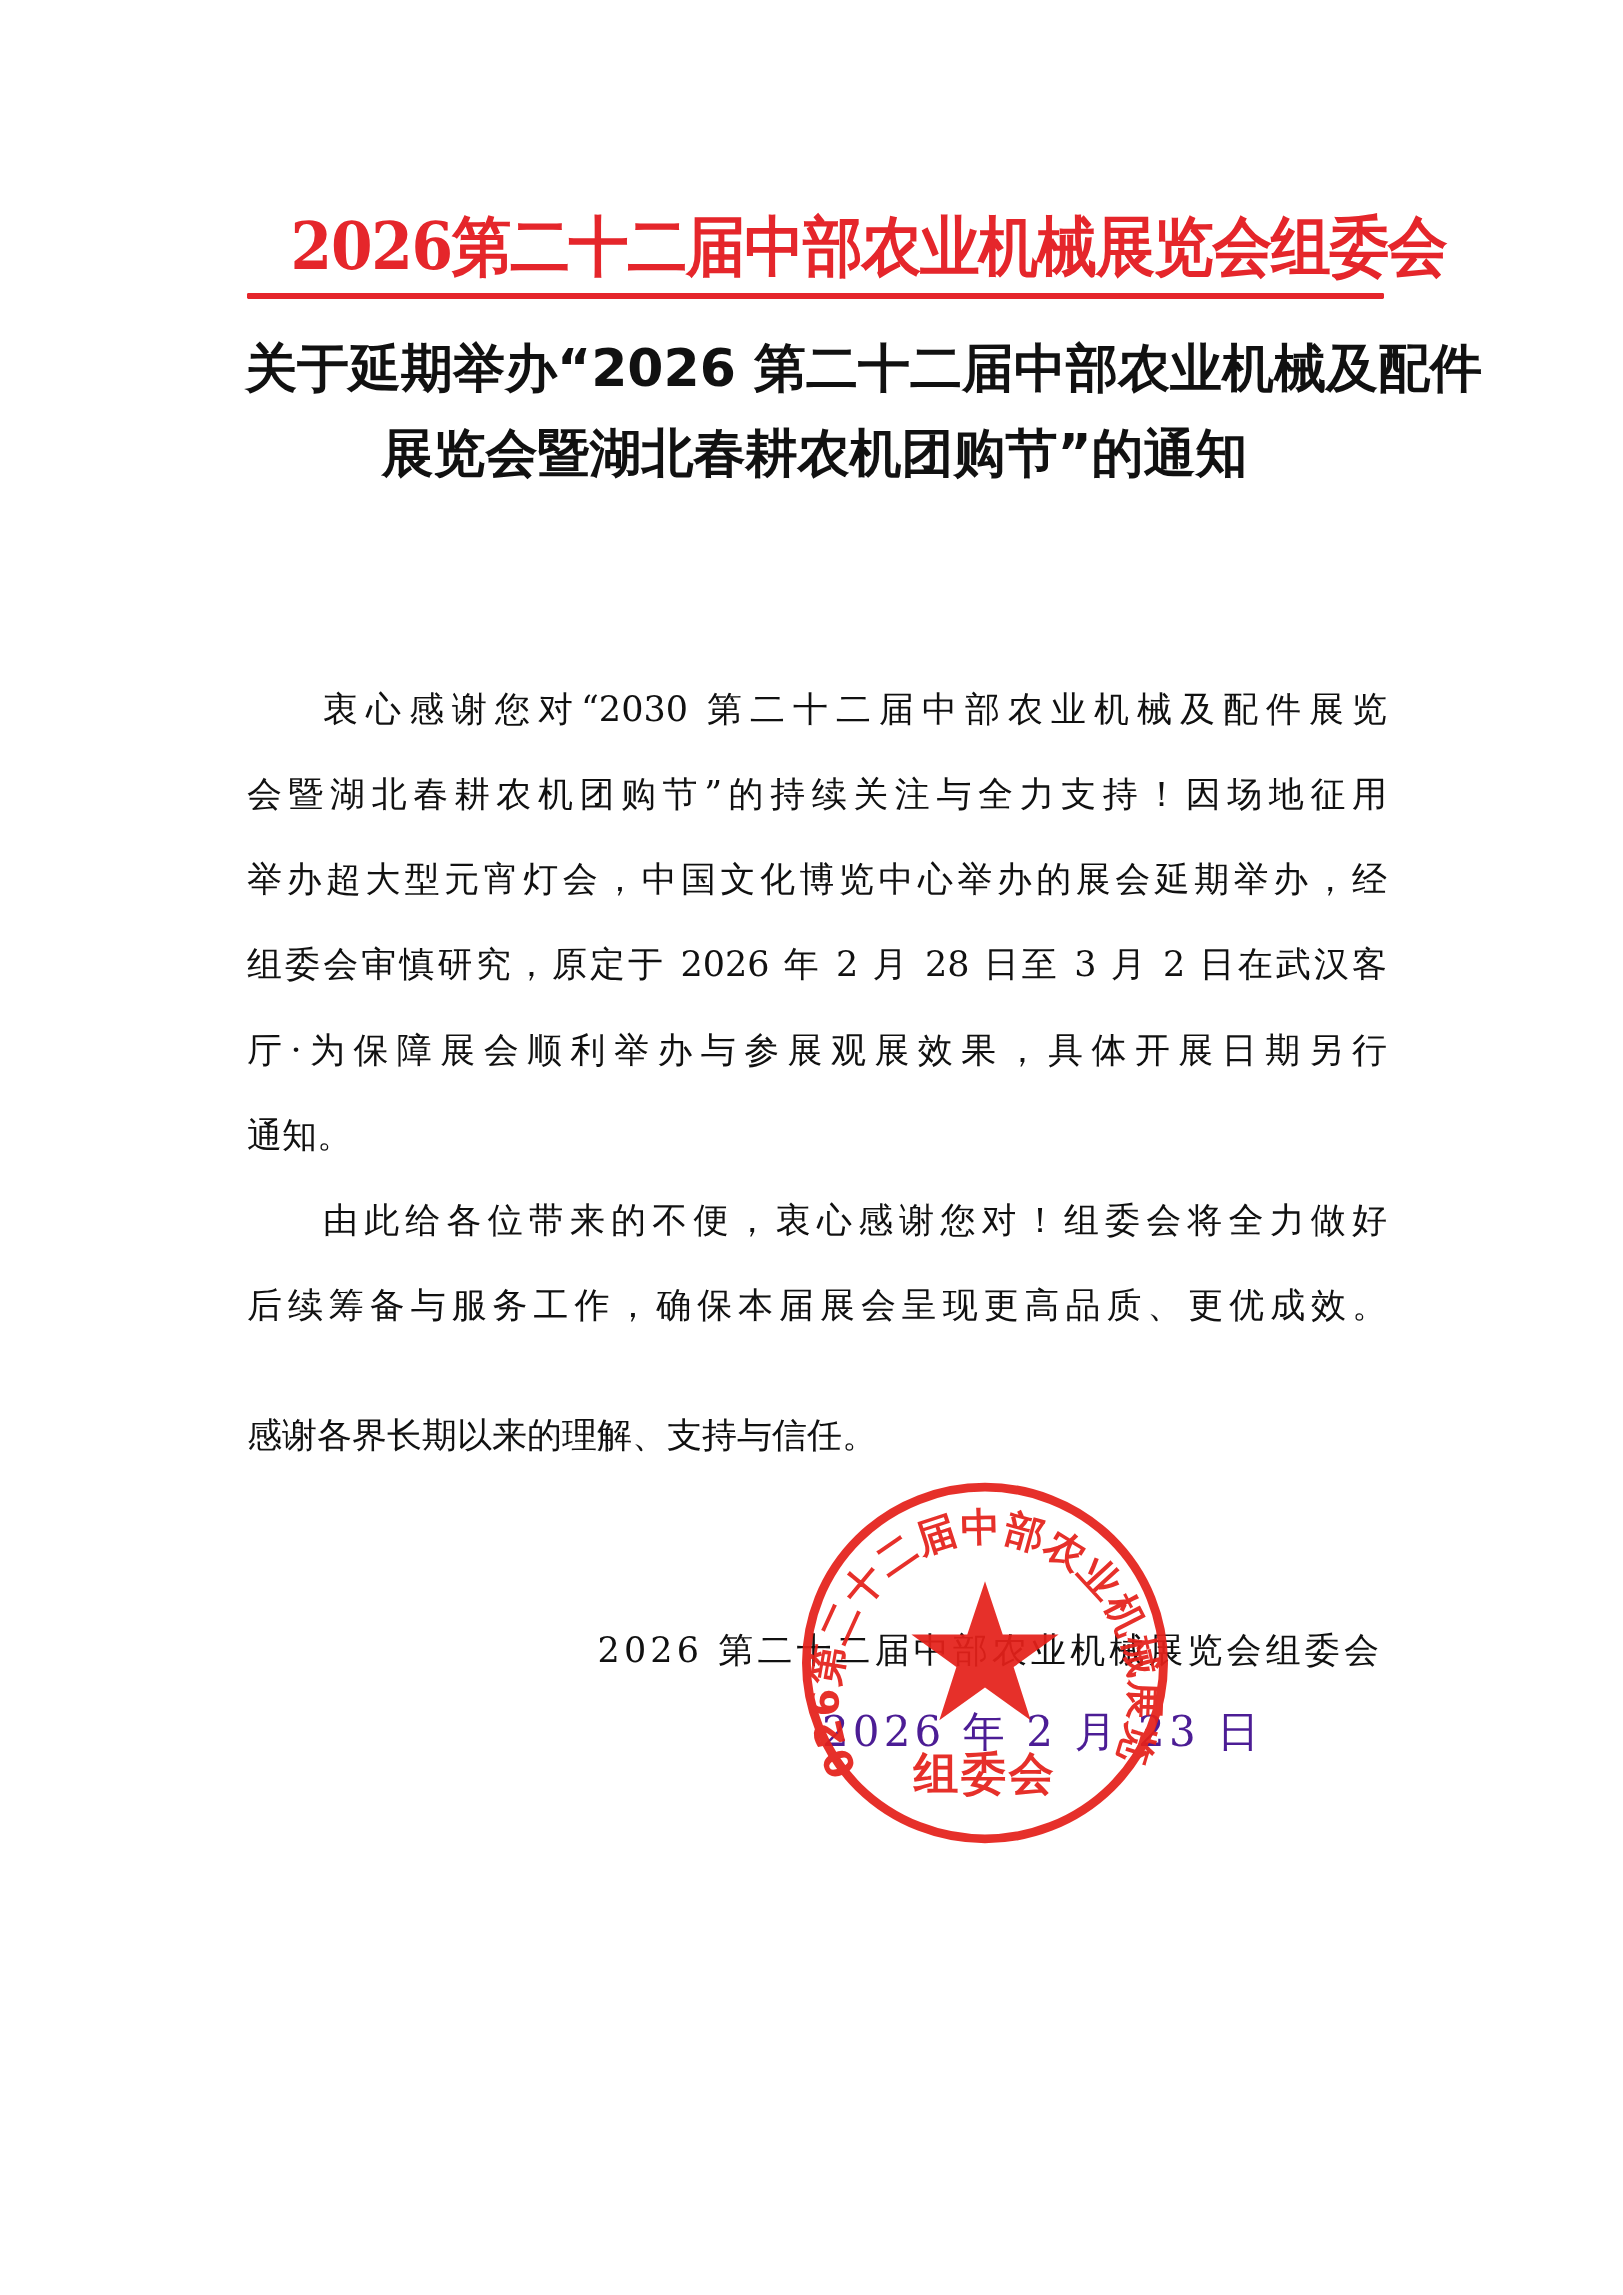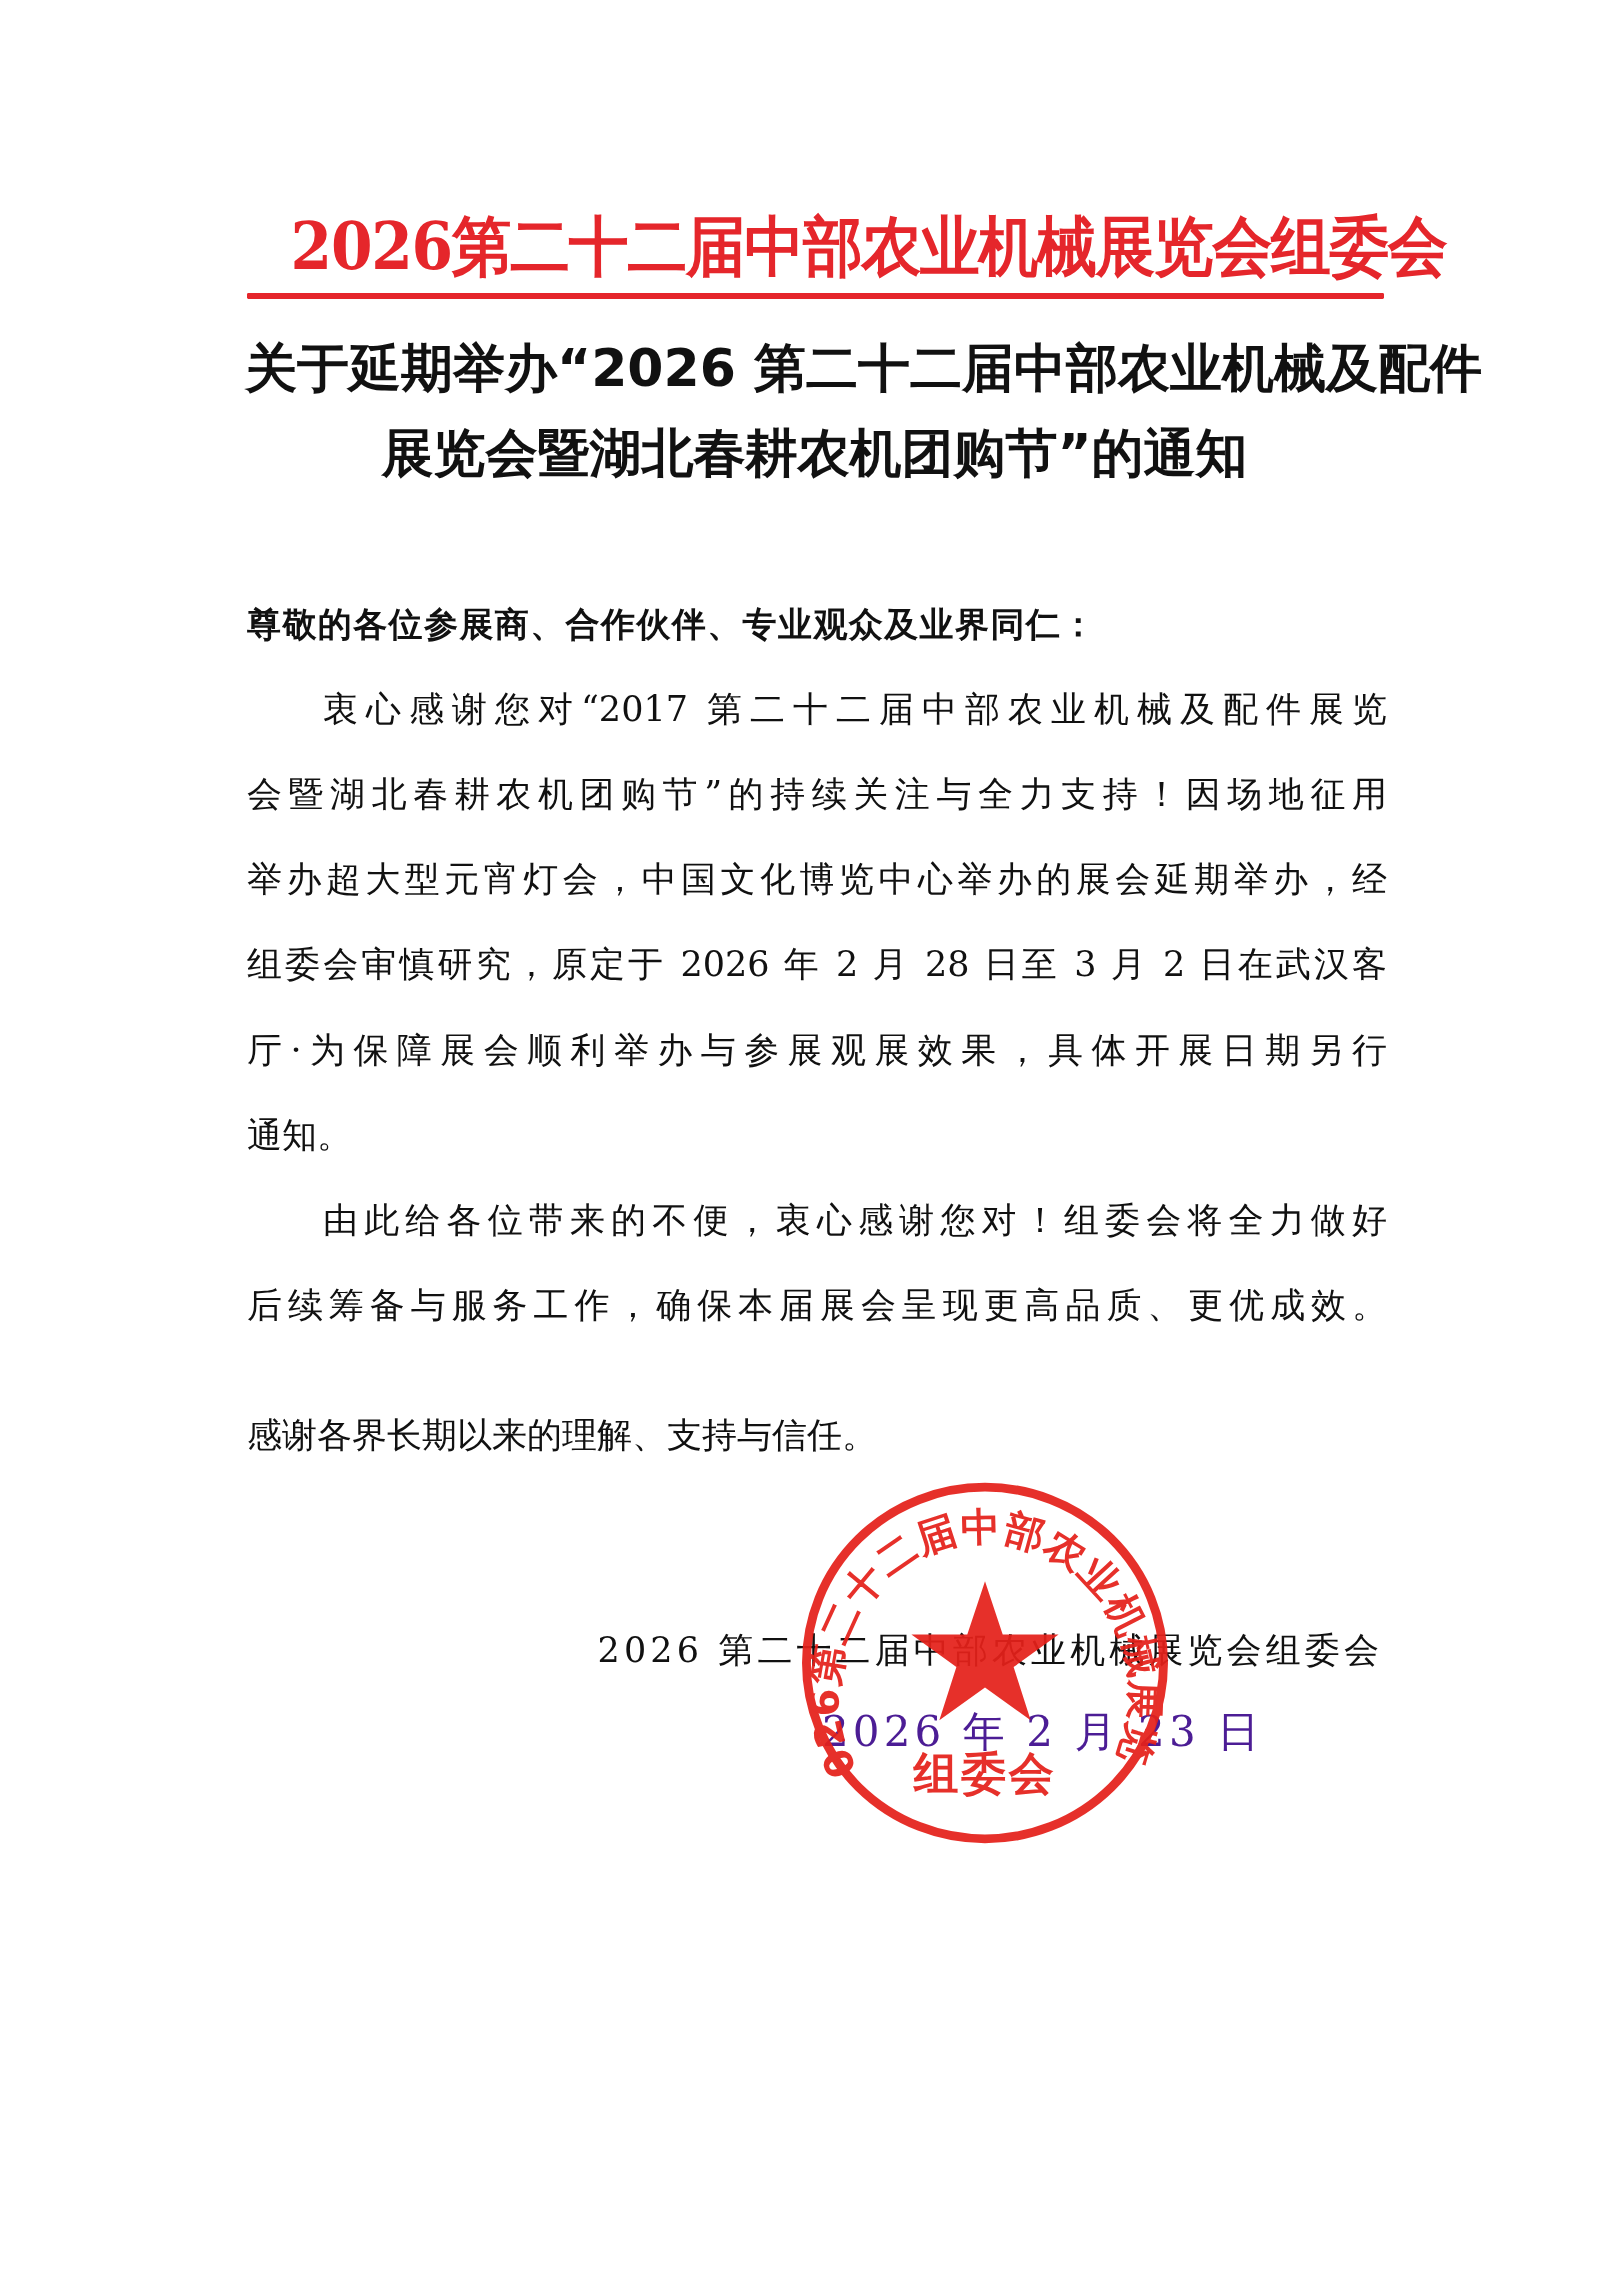--- a/index.html
+++ b/index.html
@@ -62,24 +62,23 @@
 <body>
 
 <div class="page">
 
   <div class="letterhead">2026第二十二届中部农业机械展览会组委会</div>
   <div class="letterhead-rule"></div>
 
   <div class="title l1">关于延期举办“2026 第二十二届中部农业机械及配件</div>
   <div class="title l2">展览会暨湖北春耕农机团购节”的通知</div>
 
-  <div class="salutation">尊敬的各位参展商、合作伙伴、专业观众及业界同仁：</div>
 
   <div>
-    <div class="body-line indent" style="top:682px">衷心感谢您对“2017 第二十二届中部农业机械及配件展览</div>
+    <div class="body-line indent" style="top:682px">衷心感谢您对“2030 第二十二届中部农业机械及配件展览</div>
     <div class="body-line" style="top:767px">会暨湖北春耕农机团购节”的持续关注与全力支持！因场地征用</div>
     <div class="body-line" style="top:852px">举办超大型元宵灯会，中国文化博览中心举办的展会延期举办，经</div>
     <div class="body-line" style="top:937px">组委会审慎研究，原定于 2026 年 2 月 28 日至 3 月 2 日在武汉客</div>
     <div class="body-line" style="top:1023px">厅·为保障展会顺利举办与参展观展效果，具体开展日期另行</div>
     <div class="body-line last" style="top:1108px">通知。</div>
   </div>
 
   <div>
     <div class="body-line indent" style="top:1193px">由此给各位带来的不便，衷心感谢您对！组委会将全力做好</div>
     <div class="body-line" style="top:1278px">后续筹备与服务工作，确保本届展会呈现更高品质、更优成效。</div>

